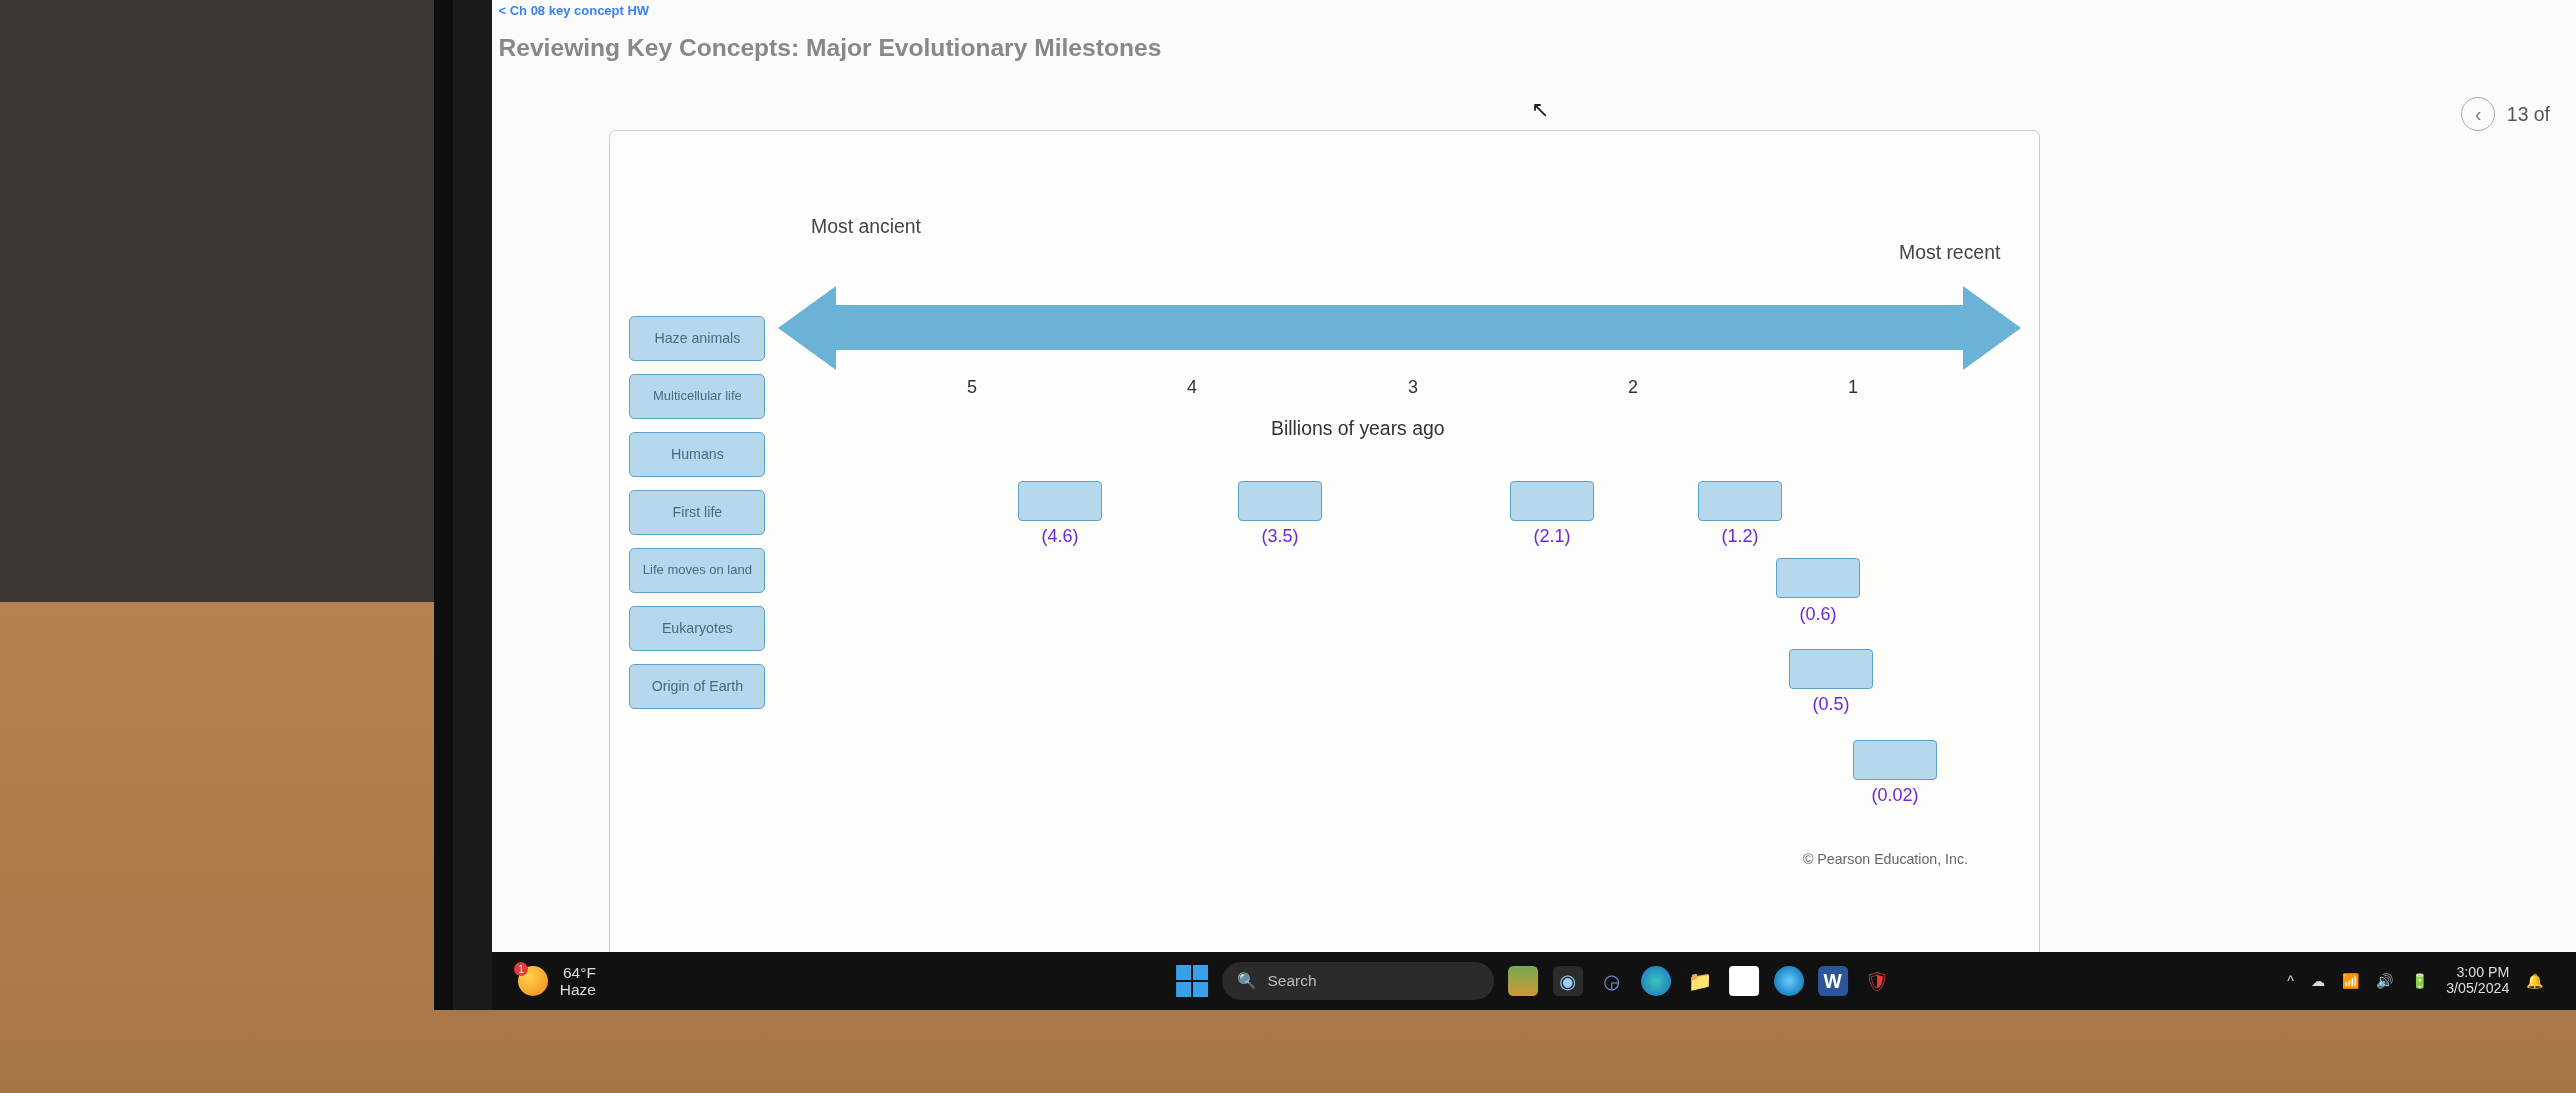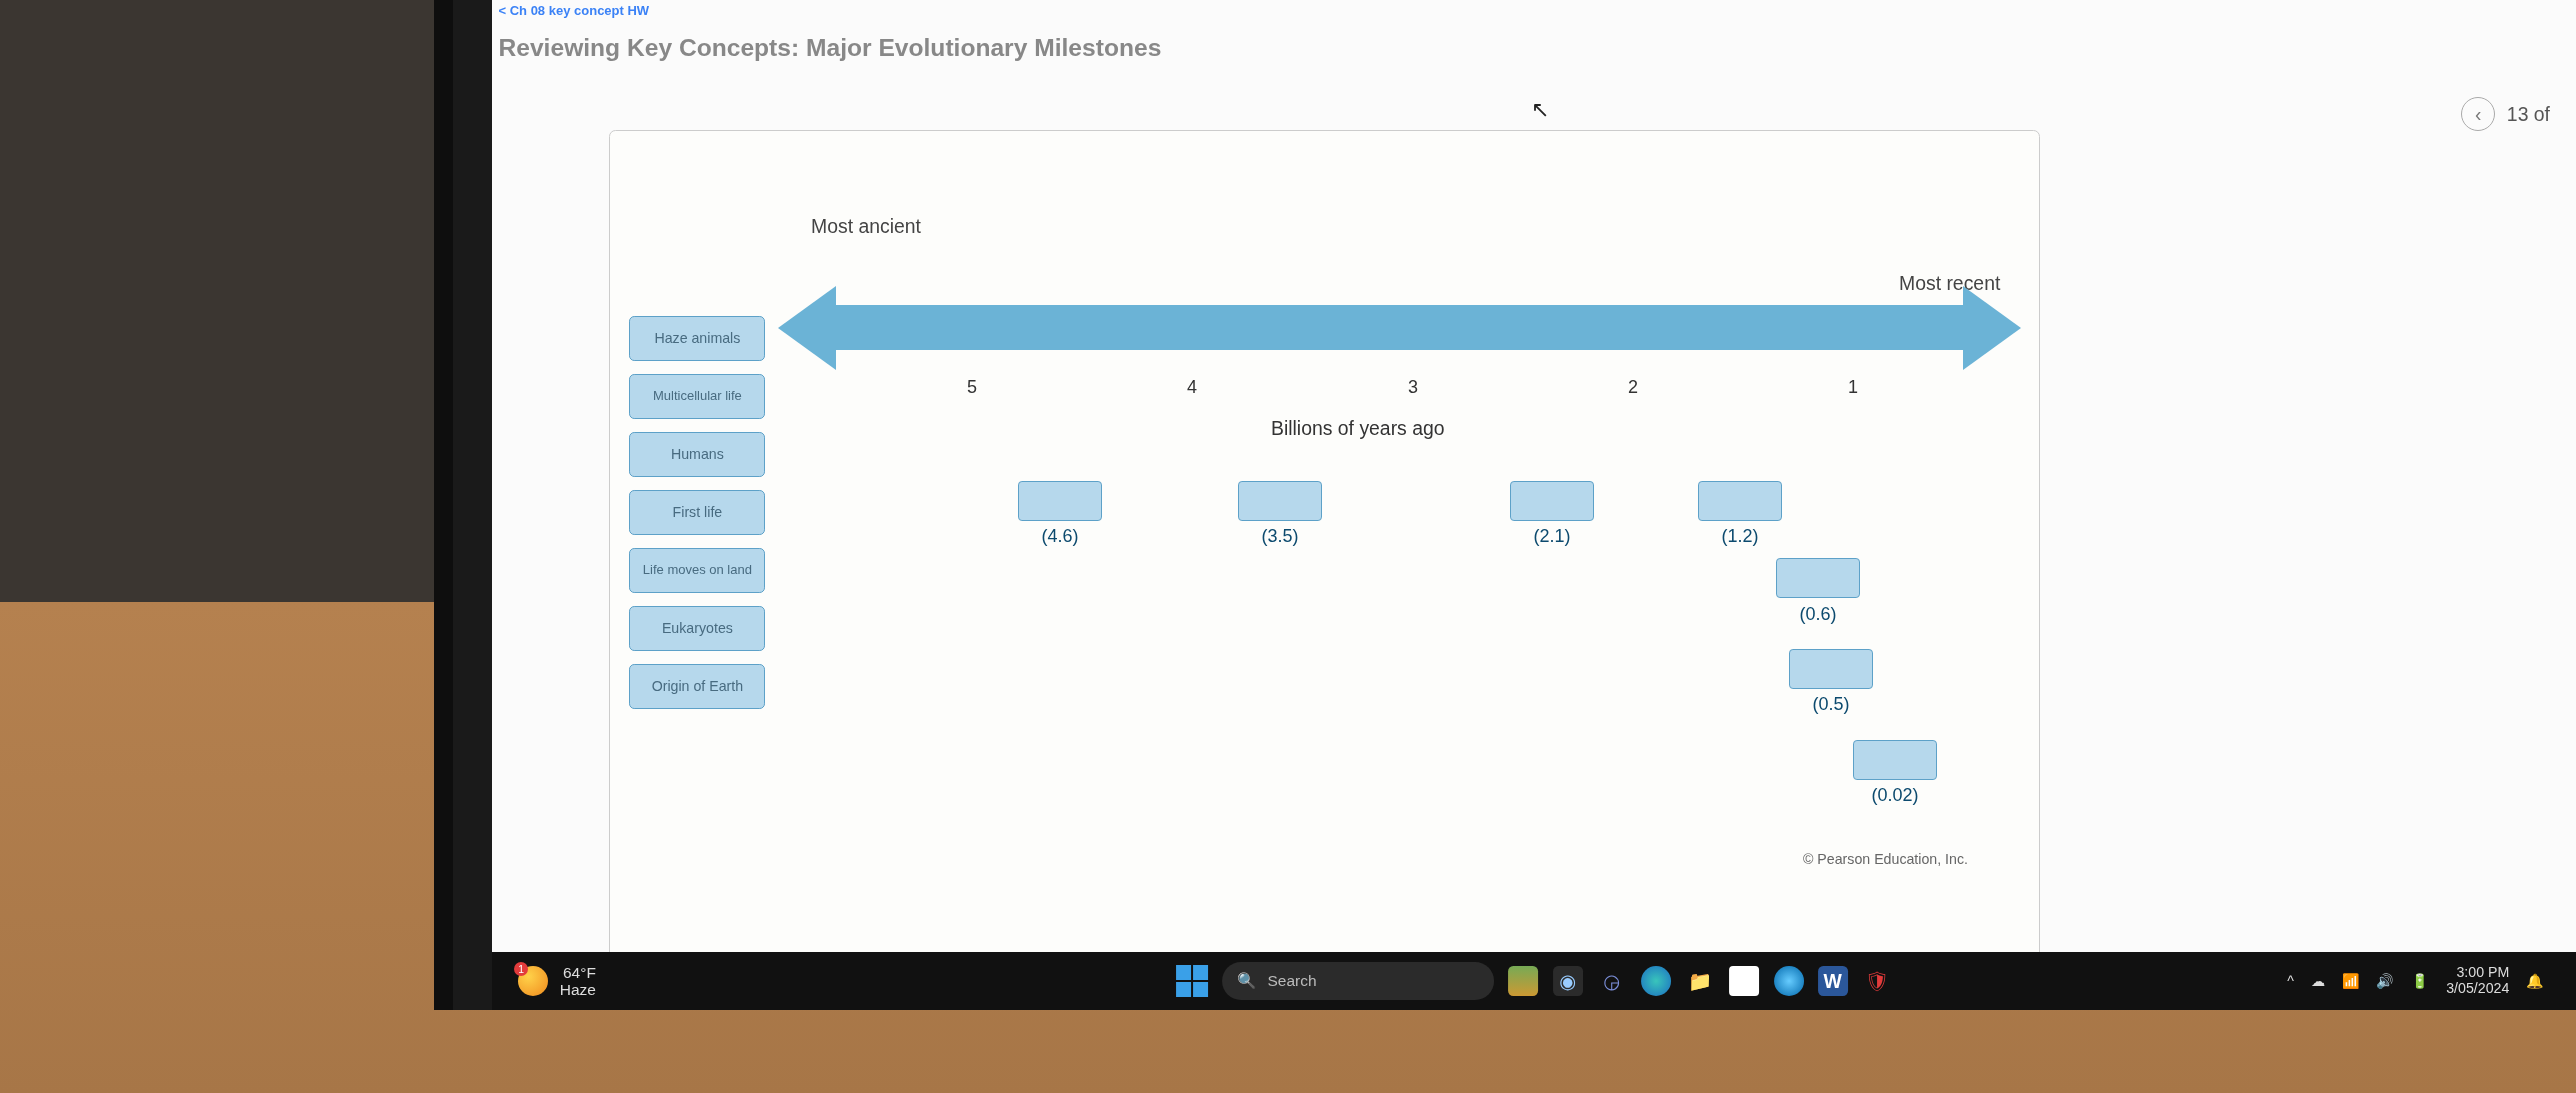--- a/index.html
+++ b/index.html
@@ -84,41 +84,41 @@
     position: absolute; top: 0; width: 0; height: 0;
     border-top: 42px solid transparent;
     border-bottom: 42px solid transparent;
   }
   .arrow-left { left: -13px; border-right: 58px solid #6bb3d6; }
   .arrow-right { right: -13px; border-left: 58px solid #6bb3d6; }
   .arrow-label-left {
     position: absolute; left: 201px; top: 84px; font-size: 19.4px; color: #444;
   }
   .arrow-label-right {
-    position: absolute; left: 1289px; top: 110px; font-size: 19.4px; color: #444; margin-top: 31px;
+    position: absolute; left: 1289px; top: 110px; font-size: 19.4px; color: #444;
   }
   
   .ticks {
     position: absolute; left: 181px; top: 246px; width: 1217px; height: 26px;
   }
   .tick { position: absolute; font-size: 18px; color: #333; transform: translateX(-50%); }
   .axis-title {
     position: absolute; left: 661px; top: 286px; font-size: 19.4px; color: #333;
   }
   
   .slots { position: absolute; left: 0; top: 0; width: 100%; height: 100%; }
   .slot {
     position: absolute;
     width: 84px; height: 40px;
     background: #b6d8ec;
     border: 1.3px solid #5da1c8;
     border-radius: 3.9px;
   }
   .slot-label {
-    position: absolute; font-size: 18px; color: #0c4a6e; transform: translateX(-50%);
+    position: absolute; font-size: 18px; color: #6d28d9; transform: translateX(-50%);
   }
   .copyright {
     position: absolute; right: 71px; bottom: 91px;
     font-size: 14.2px; color: #666;
   }
   .submit-btn {
     position: absolute; left: 117px; bottom: -6.5px;
     width: 91px; height: 39px; background: #3b8a6e;
     border-radius: 5.2px 5.2px 0 0;
   }

